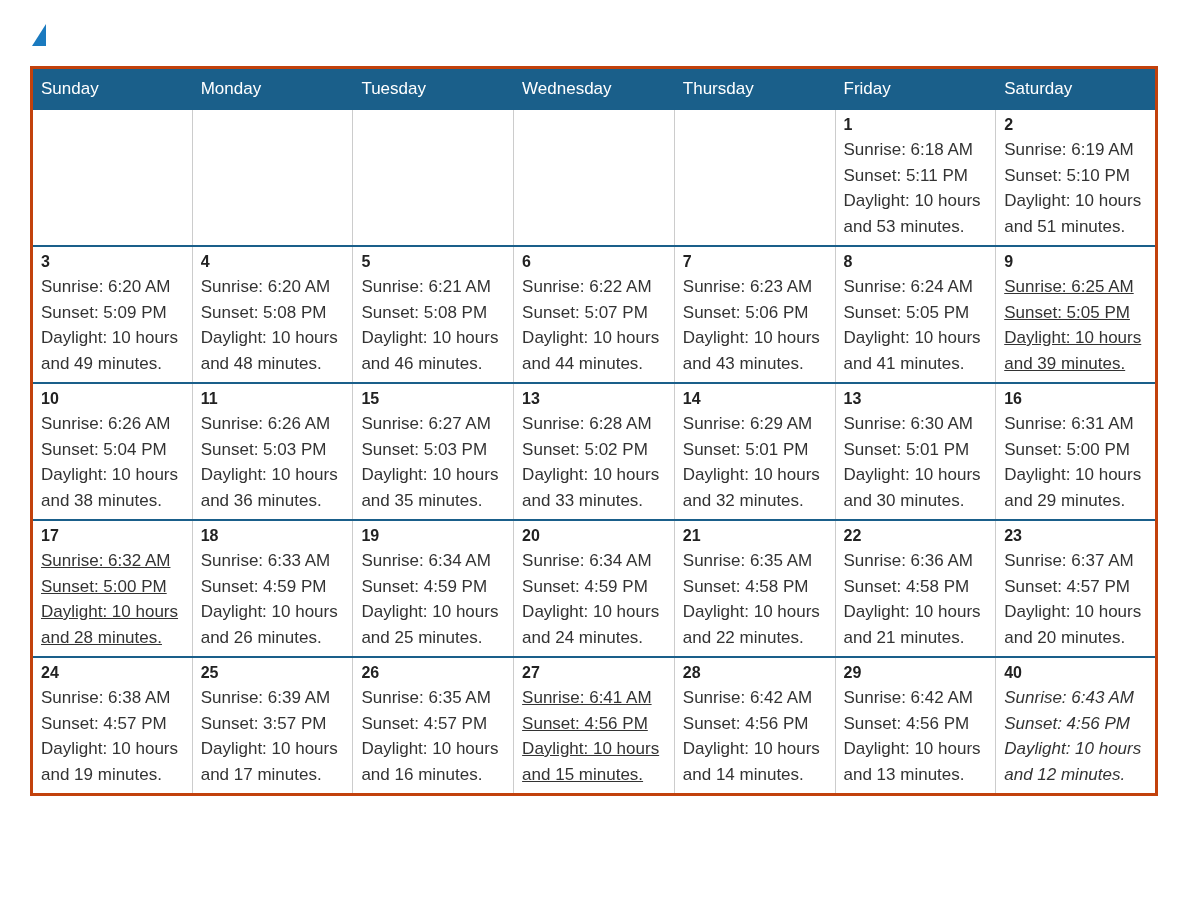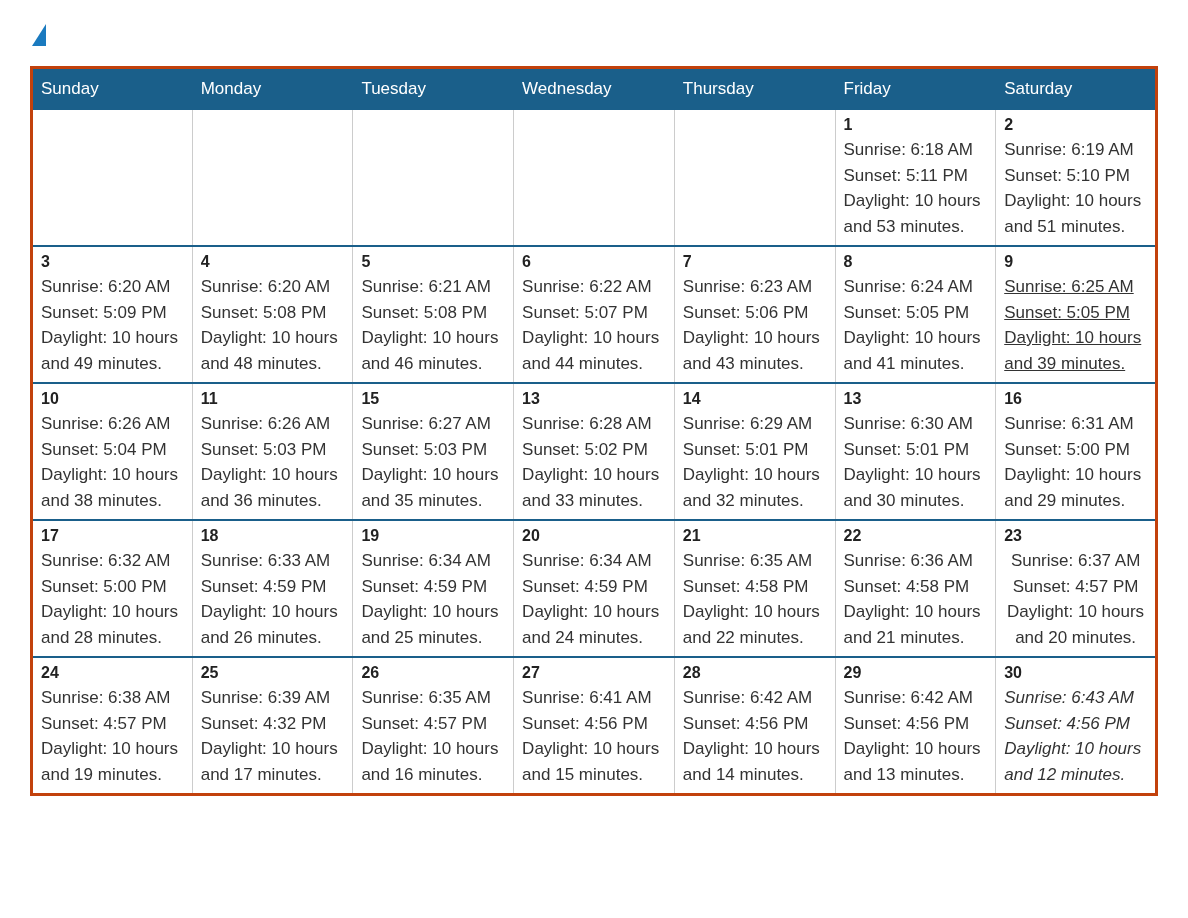--- a/index.html
+++ b/index.html
@@ -234,21 +234,21 @@
         <td>
           <div class="day-num">16</div>
           <div class="day-info" style="white-space: pre-line;">Sunrise: 6:31 AM
 Sunset: 5:00 PM
 Daylight: 10 hours and 29 minutes.</div>
         </td>
       </tr>
       <tr class="row-divider">
         <td>
           <div class="day-num">17</div>
-          <div class="day-info" style="white-space: pre-line;">Sunrise: 6:32 AM
+          <div class="day-info" style="white-space: pre-line; text-decoration: underline;">Sunrise: 6:32 AM
 Sunset: 5:00 PM
 Daylight: 10 hours and 28 minutes.</div>
         </td>
         <td>
           <div class="day-num">18</div>
           <div class="day-info" style="white-space: pre-line;">Sunrise: 6:33 AM
 Sunset: 4:59 PM
 Daylight: 10 hours and 26 minutes.</div>
         </td>
         <td>
@@ -270,63 +270,63 @@
 Daylight: 10 hours and 22 minutes.</div>
         </td>
         <td>
           <div class="day-num">22</div>
           <div class="day-info" style="white-space: pre-line;">Sunrise: 6:36 AM
 Sunset: 4:58 PM
 Daylight: 10 hours and 21 minutes.</div>
         </td>
         <td>
           <div class="day-num">23</div>
-          <div class="day-info" style="white-space: pre-line; text-align: center;">Sunrise: 6:37 AM
+          <div class="day-info" style="white-space: pre-line;">Sunrise: 6:37 AM
 Sunset: 4:57 PM
 Daylight: 10 hours and 20 minutes.</div>
         </td>
       </tr>
       <tr class="row-divider">
         <td>
           <div class="day-num">24</div>
           <div class="day-info" style="white-space: pre-line;">Sunrise: 6:38 AM
 Sunset: 4:57 PM
 Daylight: 10 hours and 19 minutes.</div>
         </td>
         <td>
           <div class="day-num">25</div>
           <div class="day-info" style="white-space: pre-line;">Sunrise: 6:39 AM
-Sunset: 4:32 PM
+Sunset: 3:57 PM
 Daylight: 10 hours and 17 minutes.</div>
         </td>
         <td>
           <div class="day-num">26</div>
           <div class="day-info" style="white-space: pre-line;">Sunrise: 6:35 AM
 Sunset: 4:57 PM
 Daylight: 10 hours and 16 minutes.</div>
         </td>
         <td>
           <div class="day-num">27</div>
-          <div class="day-info" style="white-space: pre-line;">Sunrise: 6:41 AM
+          <div class="day-info" style="white-space: pre-line; text-decoration: underline;">Sunrise: 6:41 AM
 Sunset: 4:56 PM
 Daylight: 10 hours and 15 minutes.</div>
         </td>
         <td>
           <div class="day-num">28</div>
           <div class="day-info" style="white-space: pre-line;">Sunrise: 6:42 AM
 Sunset: 4:56 PM
 Daylight: 10 hours and 14 minutes.</div>
         </td>
         <td>
           <div class="day-num">29</div>
           <div class="day-info" style="white-space: pre-line;">Sunrise: 6:42 AM
 Sunset: 4:56 PM
 Daylight: 10 hours and 13 minutes.</div>
         </td>
         <td>
-          <div class="day-num">30</div>
+          <div class="day-num">40</div>
           <div class="day-info" style="white-space: pre-line; font-style: italic;">Sunrise: 6:43 AM
 Sunset: 4:56 PM
 Daylight: 10 hours and 12 minutes.</div>
         </td>
       </tr>
     </tbody>
 </table>
 
 </body></html>

